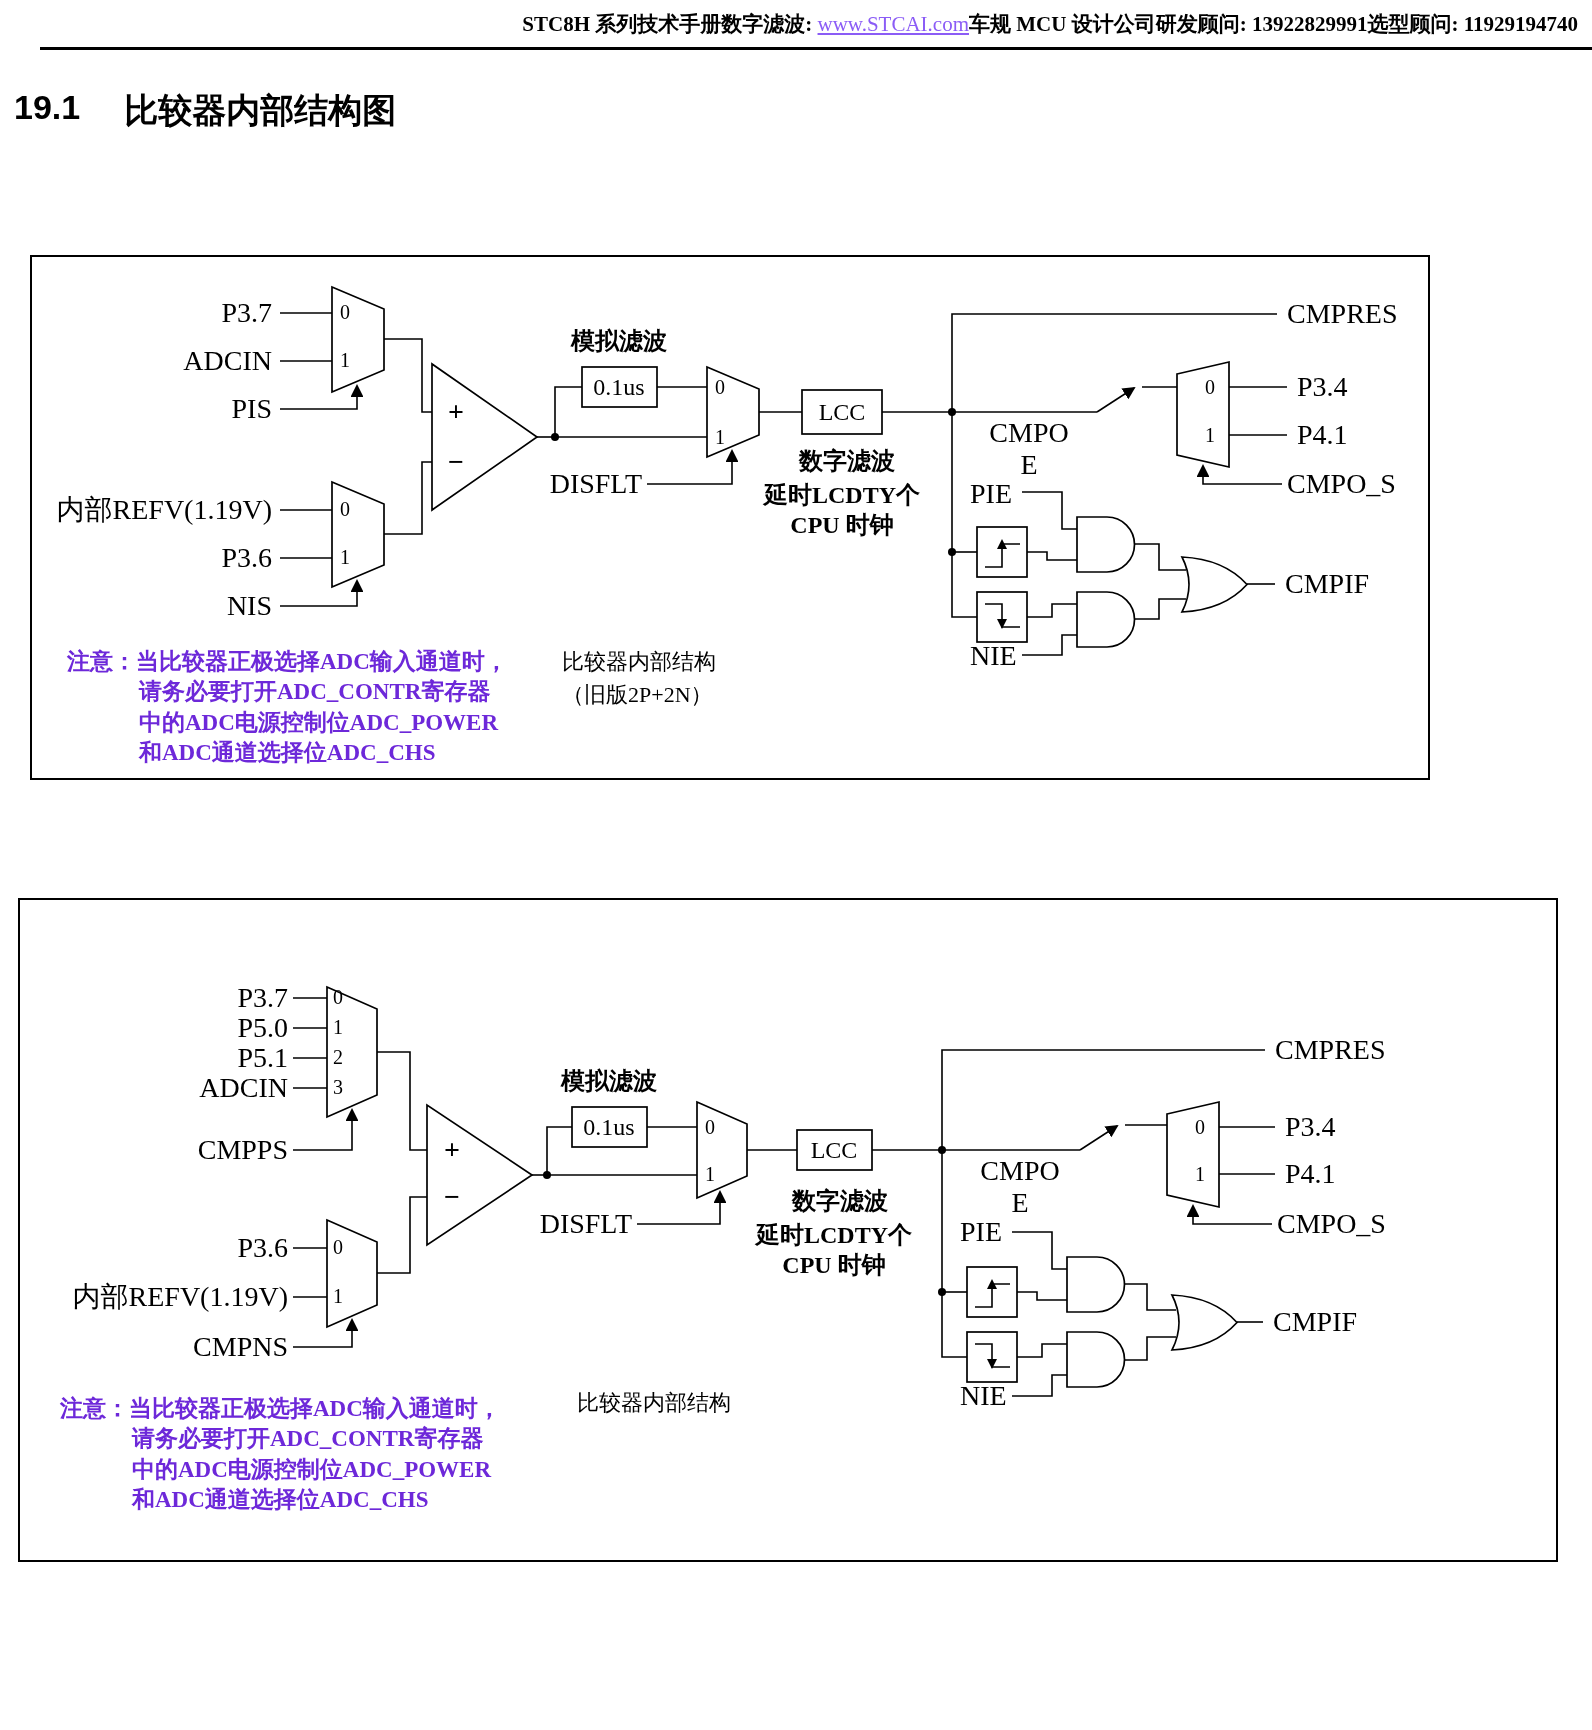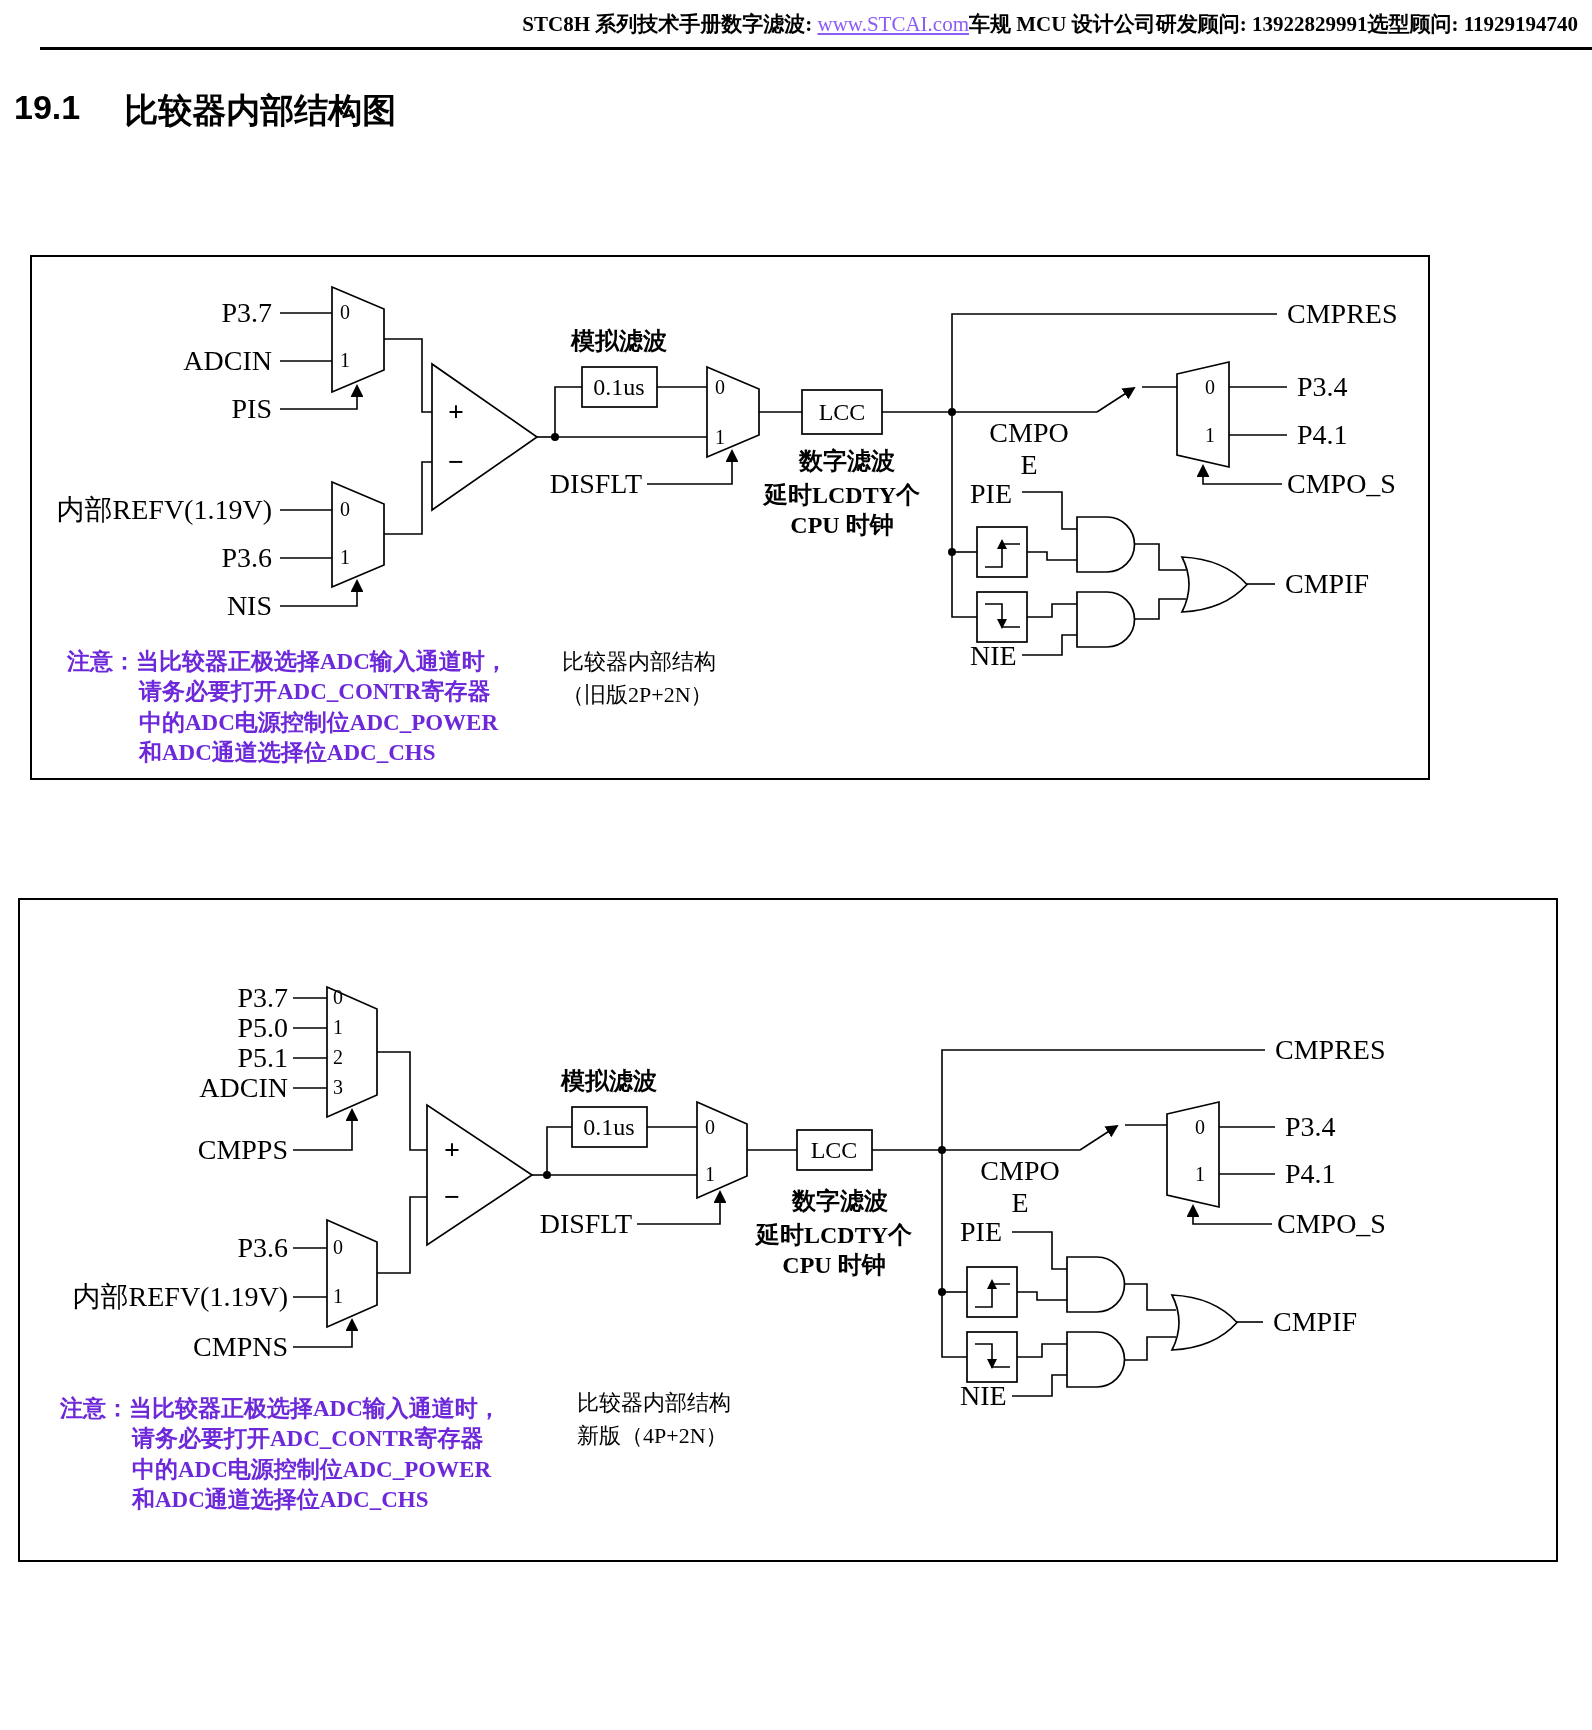--- a/index.html
+++ b/index.html
@@ -285,17 +285,16 @@
 
     <div class="note note2">
       <div><span class="pre">注意：</span><span>当比较器正极选择ADC输入通道时，</span></div>
       <div class="ind">请务必要打开ADC_CONTR寄存器</div>
       <div class="ind">中的ADC电源控制位ADC_POWER</div>
       <div class="ind">和ADC通道选择位ADC_CHS</div>
     </div>
 
     <div class="cap cap2">
       <div>比较器内部结构</div>
-      <div>新版（4P+2N）</div>
     </div>
   </div>
 
 </div>
 
 </body></html>

